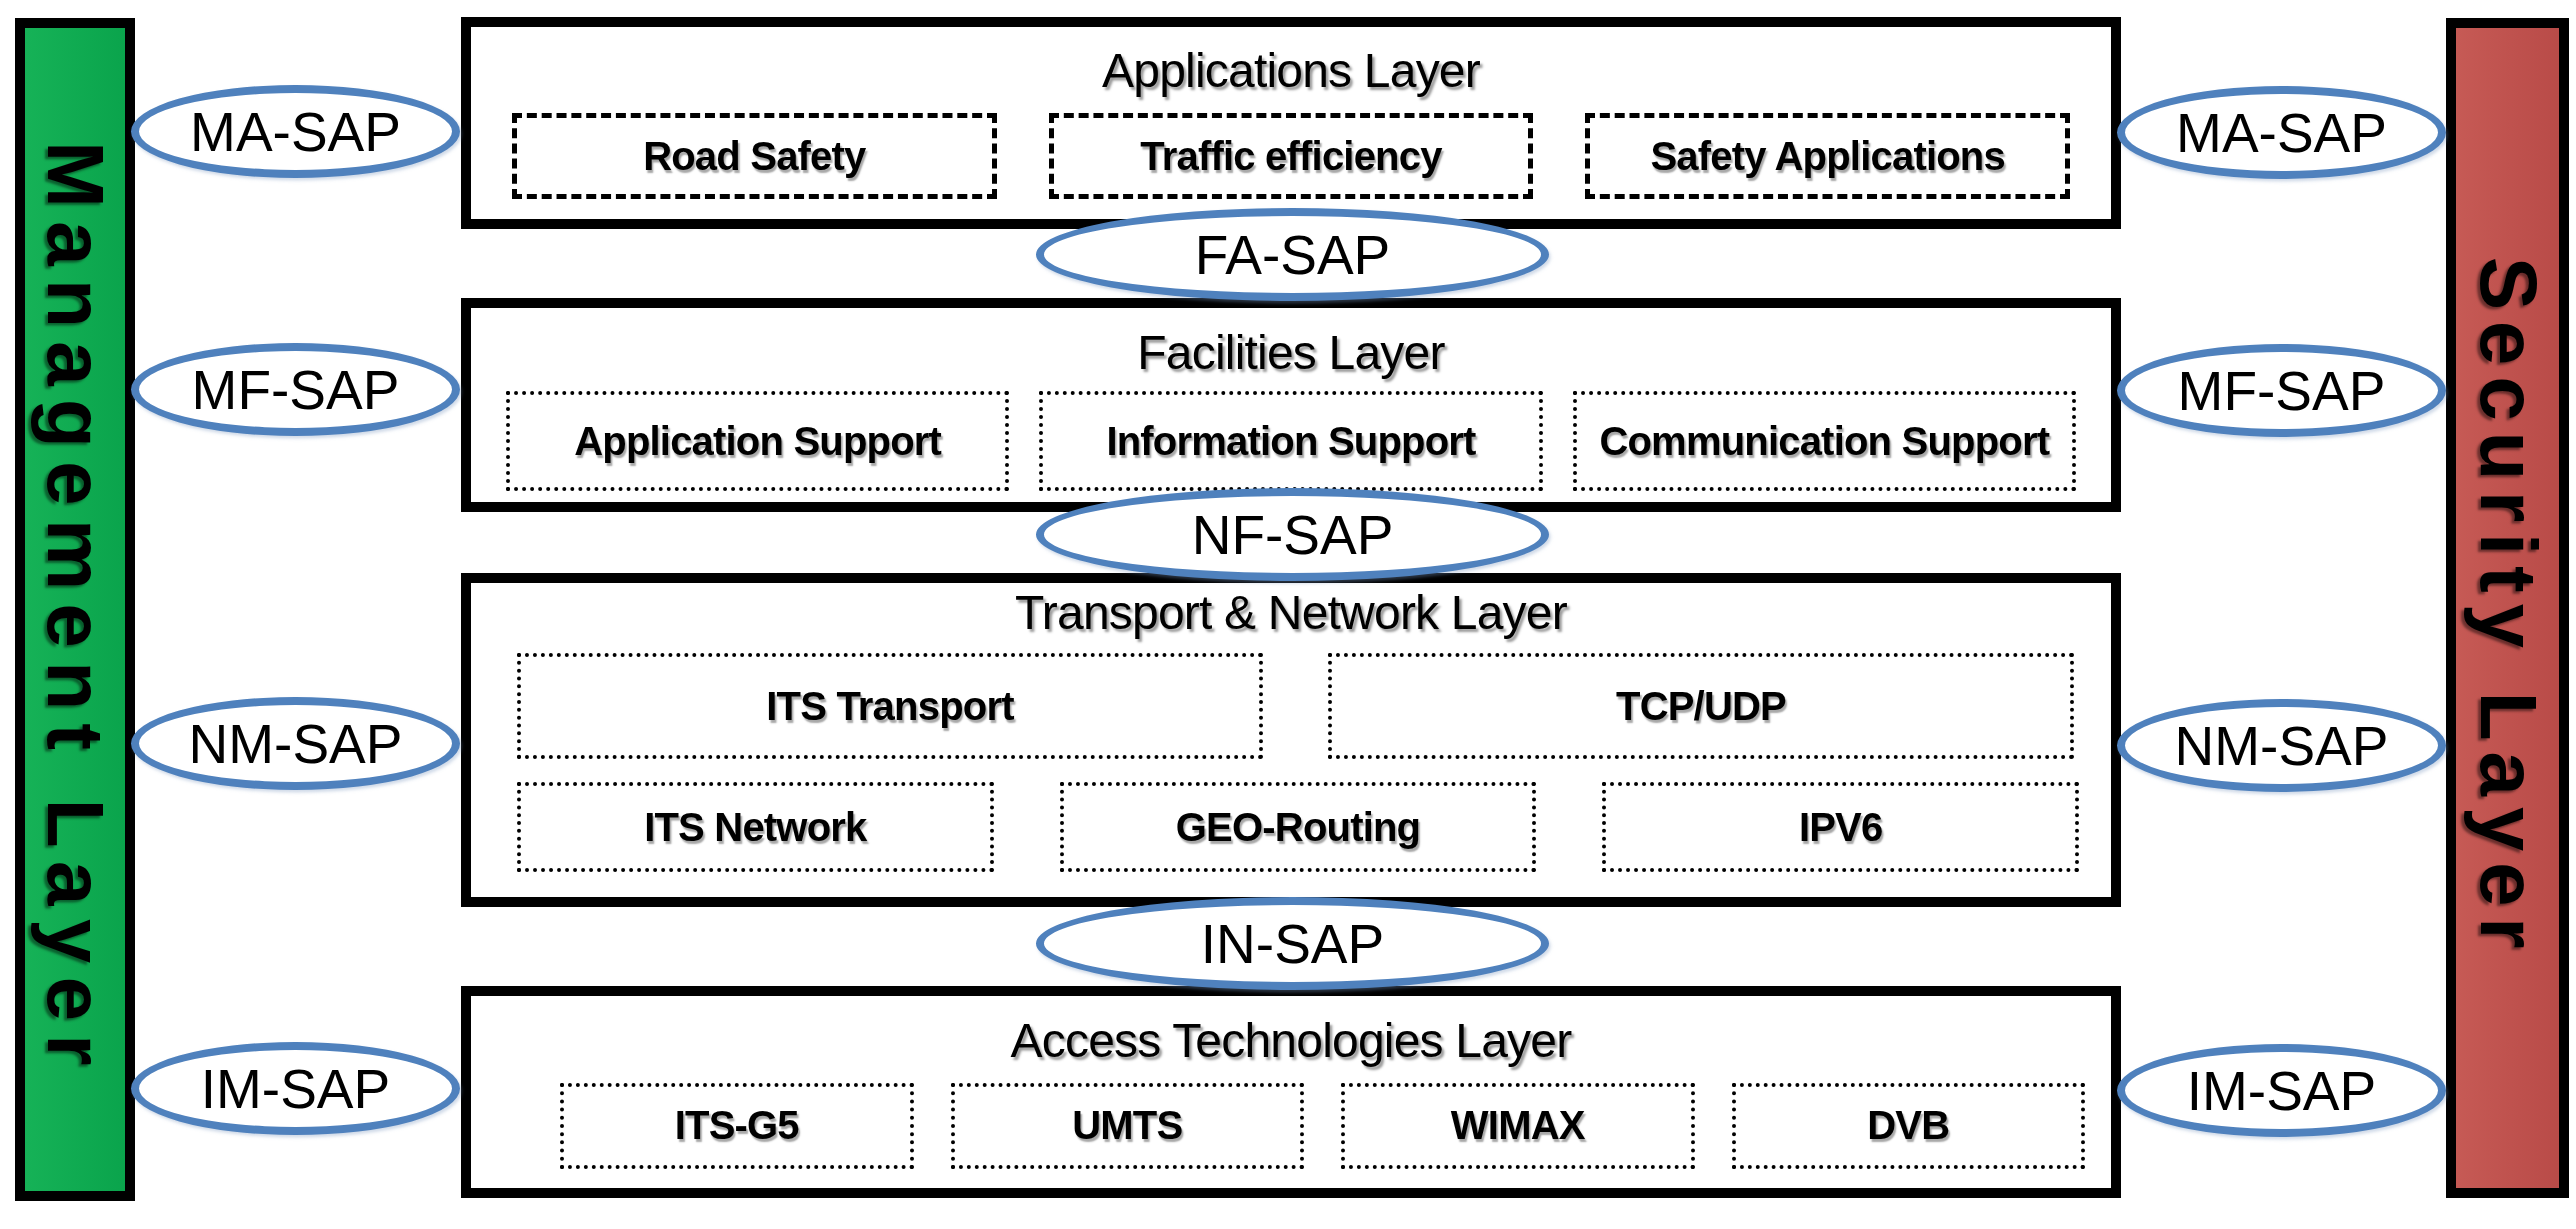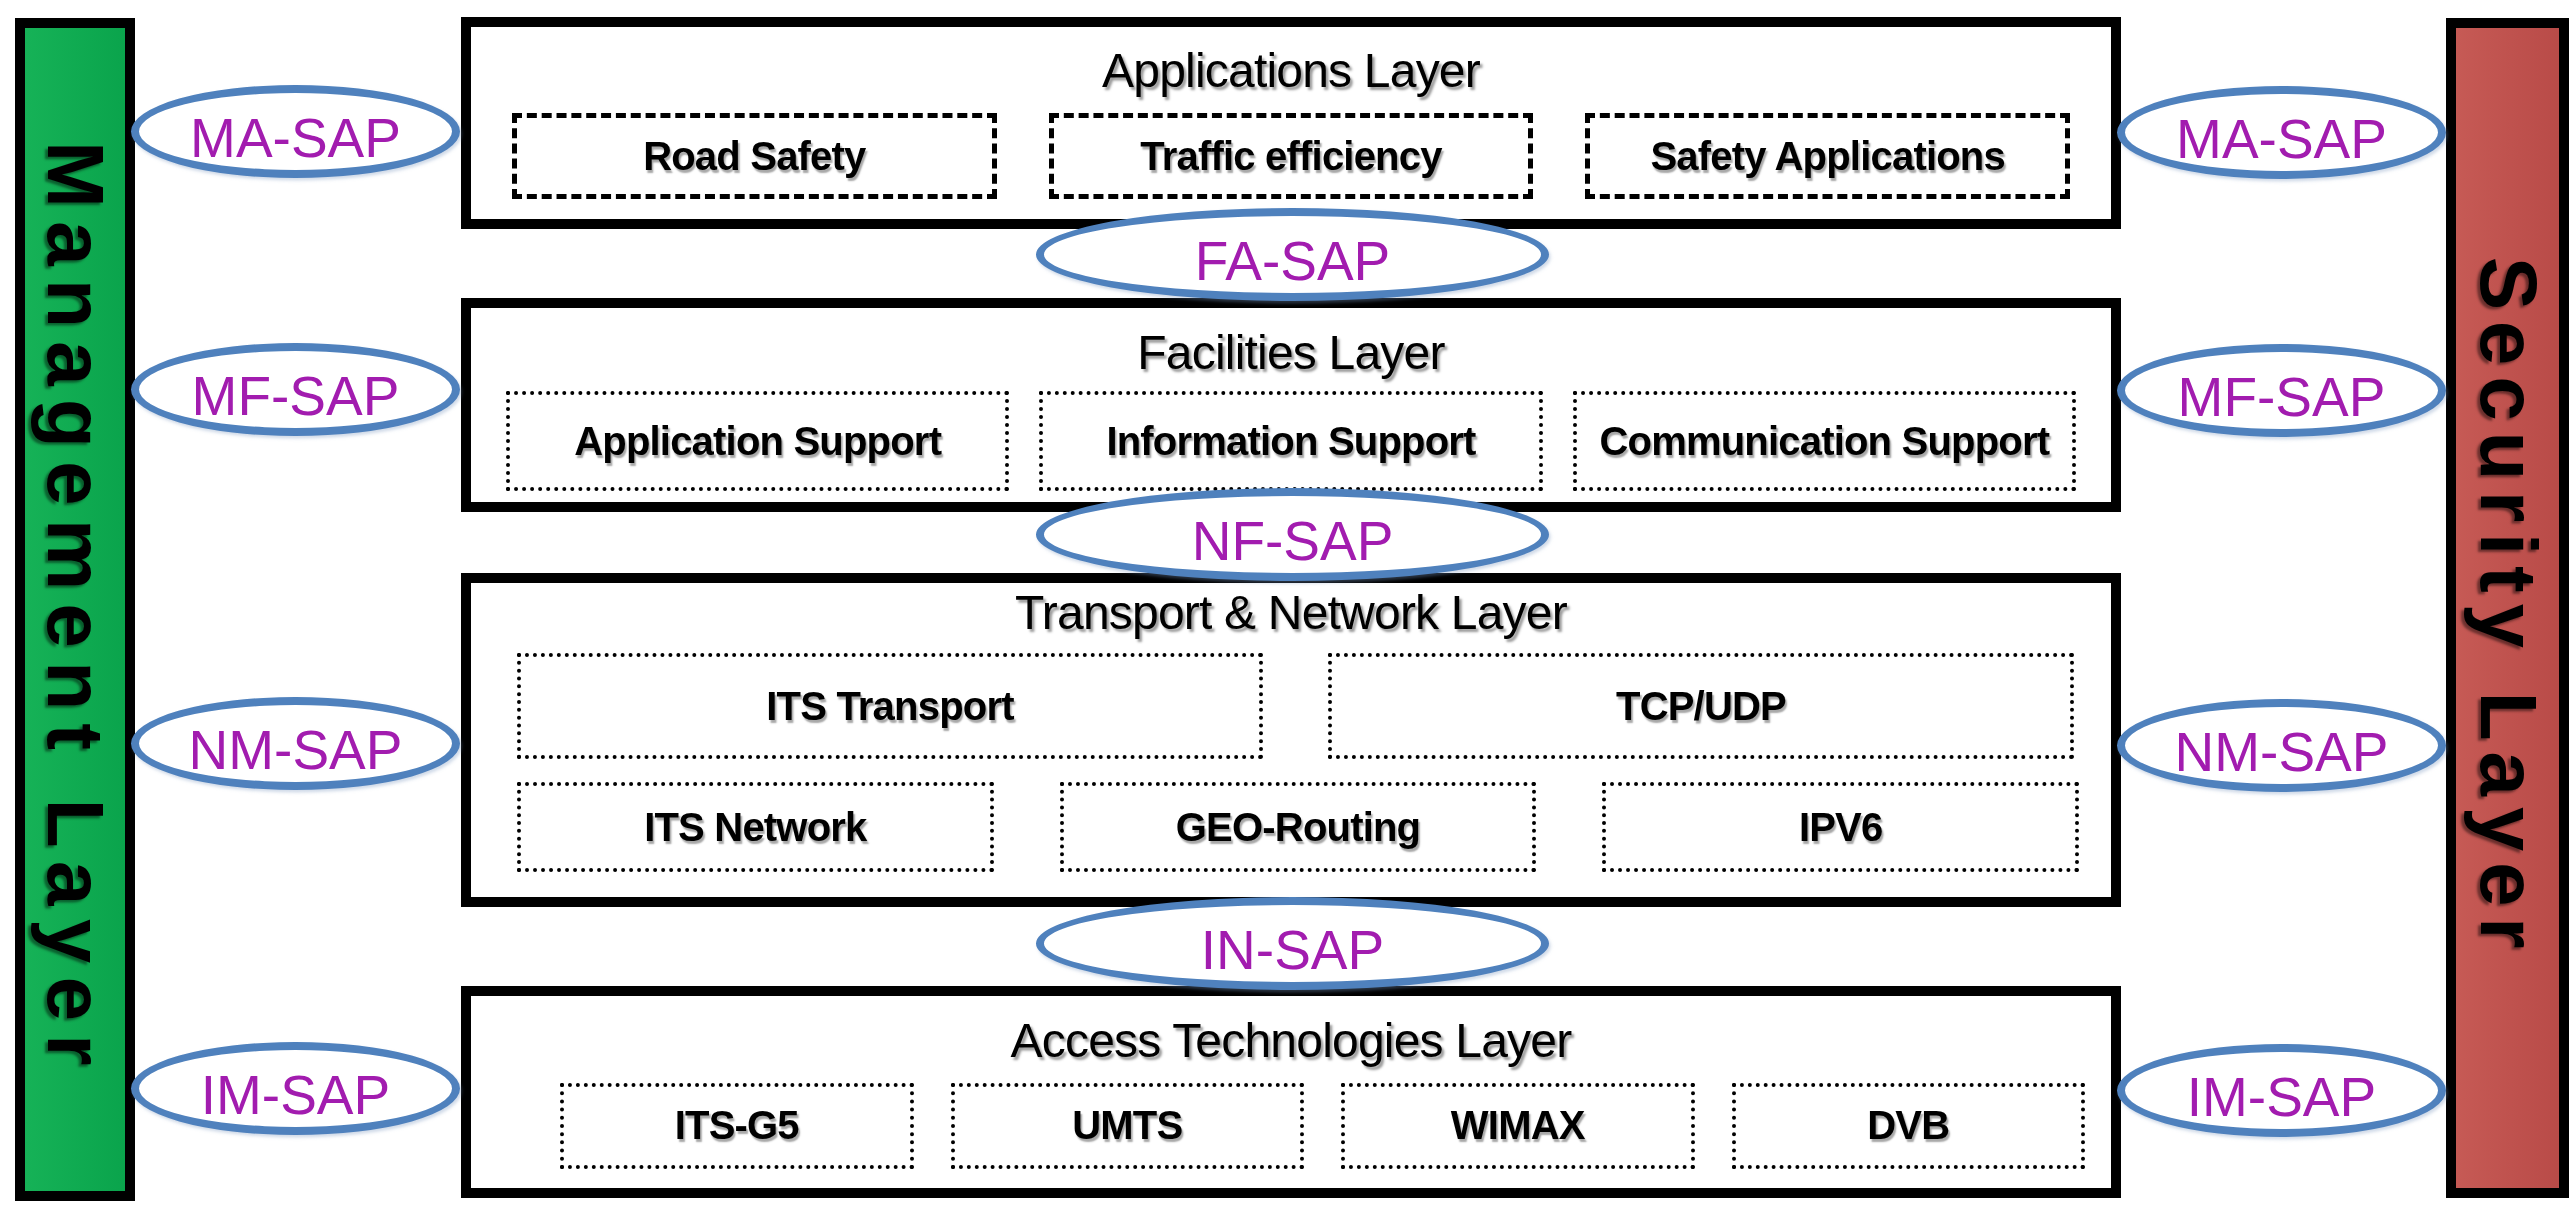--- a/index.html
+++ b/index.html
@@ -38,30 +38,30 @@
   .row{display:flex;}
   .sub-box{
     flex:1;display:flex;align-items:center;justify-content:center;
     font-weight:bold;font-size:40px;letter-spacing:-0.8px;box-sizing:border-box;
     text-shadow:1.7px 2.5px 1.7px rgba(0,0,0,.35);text-align:center;
   }
   .row.dashed .sub-box{border:5px dashed #000;}
   .row.dotted .sub-box{border:4.1px dotted #000;}
 
   .row-apps{margin:15px 41px 0;gap:52px;height:86px;}
-  .row-fac {margin:11.6px 35px 0;gap:30px;height:100px;justify-content:flex-end;}
+  .row-fac {margin:11.6px 35px 0;gap:30px;height:100px;}
   .row-tn1 {margin:13.3px 37px 0 46px;gap:65px;height:106px;}
   .row-tn2 {margin:23px 32px 0 46px;gap:66px;height:90px;}
   .row-acc {margin:15px 26px 0 89px;gap:37px;height:86px;}
 
   
   .sap{
     position:absolute;border:8.3px solid #4f81bd;border-radius:50%;background:#fff;
-    display:flex;align-items:flex-end;justify-content:center;
-    font-size:55px;color:#a21caf;z-index:6;box-sizing:border-box;
+    display:flex;align-items:center;justify-content:center;
+    font-size:55px;color:#000000;z-index:6;box-sizing:border-box;
     box-shadow:1.7px 2.5px 3.3px rgba(120,150,190,.35);
   }
   .sap-side{width:329px;height:93px;}
   .sap-center{width:513px;height:93px;}
   .sap-ma-l{left:131px;top:85px;}
   .sap-mf-l{left:131px;top:343px;}
   .sap-nm-l{left:131px;top:697px;}
   .sap-im-l{left:131px;top:1042px;}
   .sap-ma-r{left:2117px;top:86px;}
   .sap-mf-r{left:2117px;top:344px;}

